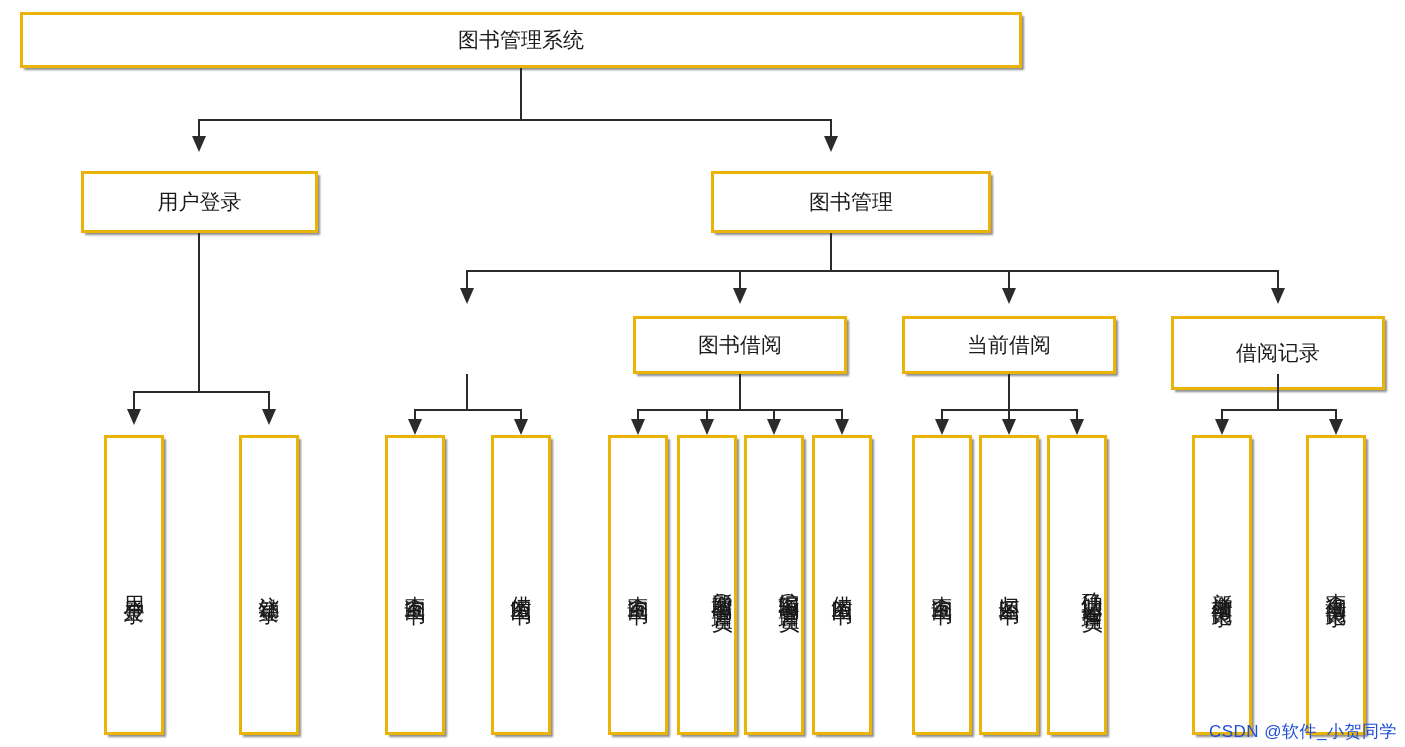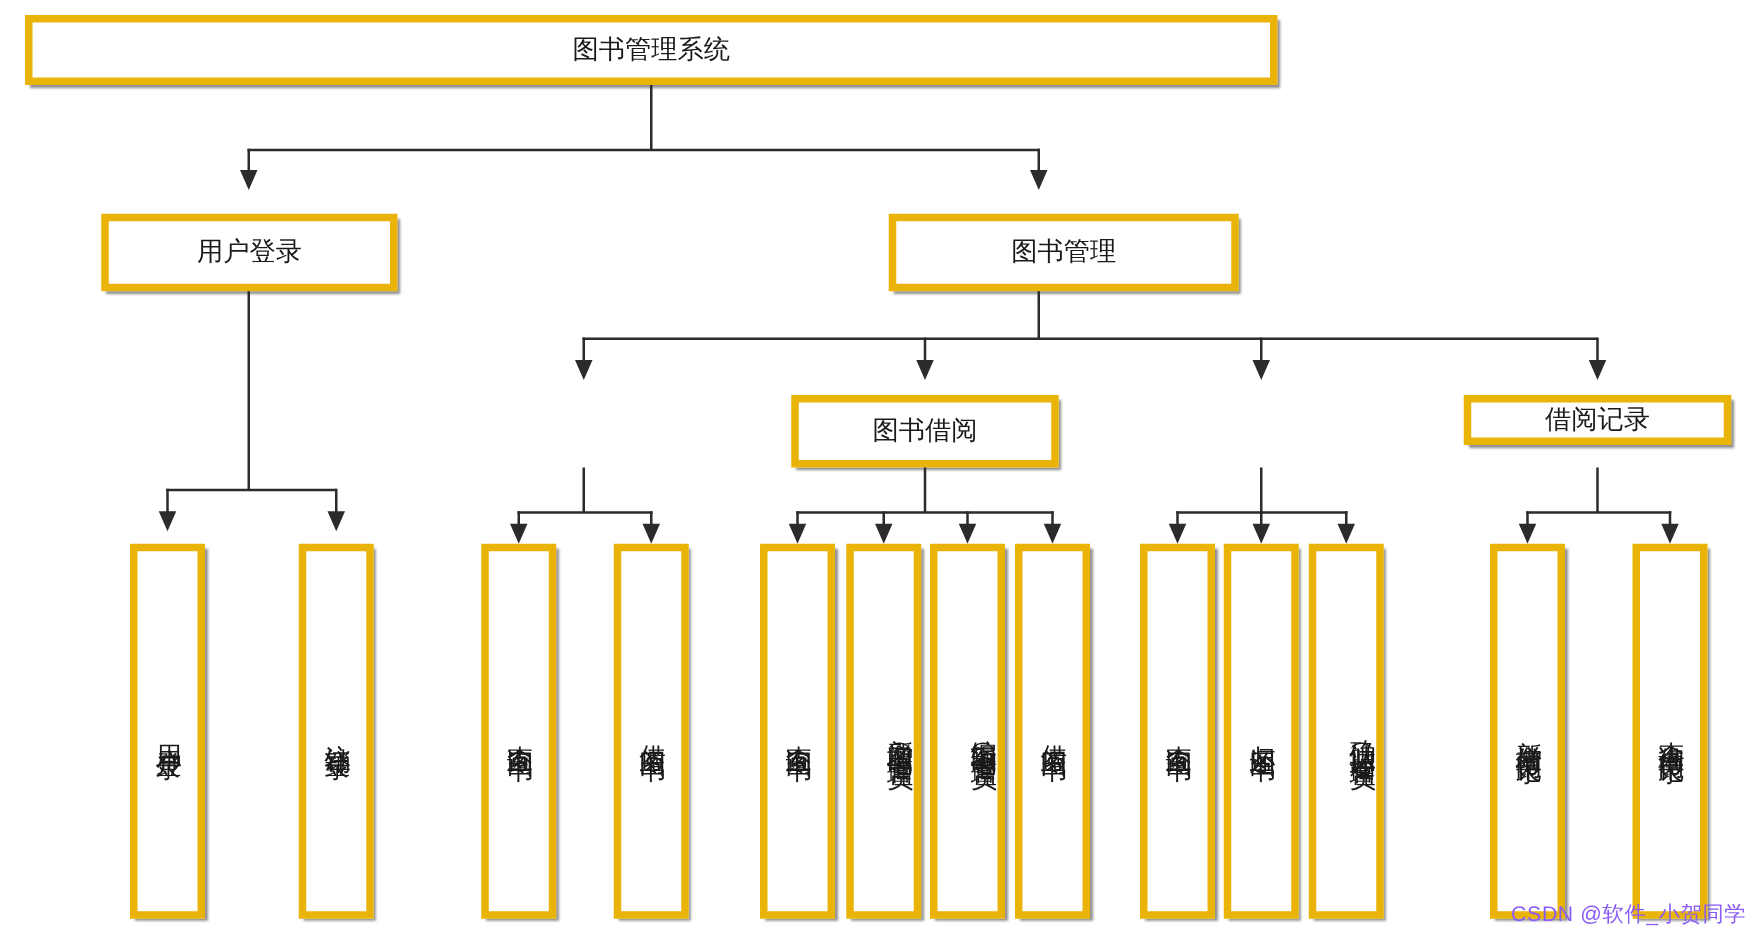--- a/index.html
+++ b/index.html
@@ -13,21 +13,21 @@
     width:1405px;
     height:747px;
     background:#ffffff;
     overflow:hidden;
   }
   
   .node{
     position:absolute;
     box-sizing:border-box;
     background:#ffffff;
-    border:6px solid #eab308;
+    border:3px solid #eab308;
     box-shadow:3px 3px 2px -1px rgba(0,0,0,0.45);
     display:flex;
     align-items:center;
     justify-content:center;
     color:#1a1a1a;
     line-height:1.15;
     white-space:nowrap;
   }
   .node.h{            
     font-size:21px;
@@ -58,21 +58,21 @@
     border-left:7px solid transparent;
     border-right:7px solid transparent;
     border-top:16px solid #2b2b2b;
   }
   
   #watermark{
     position:absolute;
     right:8px;
     bottom:4px;
     font-size:17px;
-    color:#8b5cf6;
+    color:#1d4ed8;
     letter-spacing:0.5px;
     white-space:nowrap;
     pointer-events:none;
     text-align:right;
   }
 </style>
 </head>
 <body>
 
 <div id="canvas">
@@ -103,21 +103,22 @@
   <div class="ln v" style="left:466px;top:270px;width:2px;height:22px;"></div>
   <div class="arrow" style="left:460px;top:288px;"></div>
   <div class="ln v" style="left:739px;top:270px;width:2px;height:22px;"></div>
   <div class="arrow" style="left:733px;top:288px;"></div>
   <div class="ln v" style="left:1008px;top:270px;width:2px;height:22px;"></div>
   <div class="arrow" style="left:1002px;top:288px;"></div>
   <div class="ln v" style="left:1277px;top:270px;width:2px;height:22px;"></div>
   <div class="arrow" style="left:1271px;top:288px;"></div>
 
   <div class="node h" style="left:633px;top:316px;width:214px;height:58px;">图书借阅</div>
-  <div class="node h" style="left:1171px;top:316px;width:214px;height:40px;">借阅记录</div>
+  <div class="node h" style="left:902px;top:316px;width:214px;height:58px;">当前借阅</div>
+  <div class="node h" style="left:1171px;top:316px;width:214px;height:74px;">借阅记录</div>
 
   <div class="ln v" style="left:466px;top:374px;width:2px;height:36px;"></div>
   <div class="ln h" style="left:414px;top:409px;width:108px;height:2px;"></div>
   <div class="ln v" style="left:414px;top:409px;width:2px;height:14px;"></div>
   <div class="arrow" style="left:408px;top:419px;"></div>
   <div class="ln v" style="left:520px;top:409px;width:2px;height:14px;"></div>
   <div class="arrow" style="left:514px;top:419px;"></div>
 
   <div class="ln v" style="left:739px;top:374px;width:2px;height:36px;"></div>
   <div class="ln h" style="left:637px;top:409px;width:206px;height:2px;"></div>

